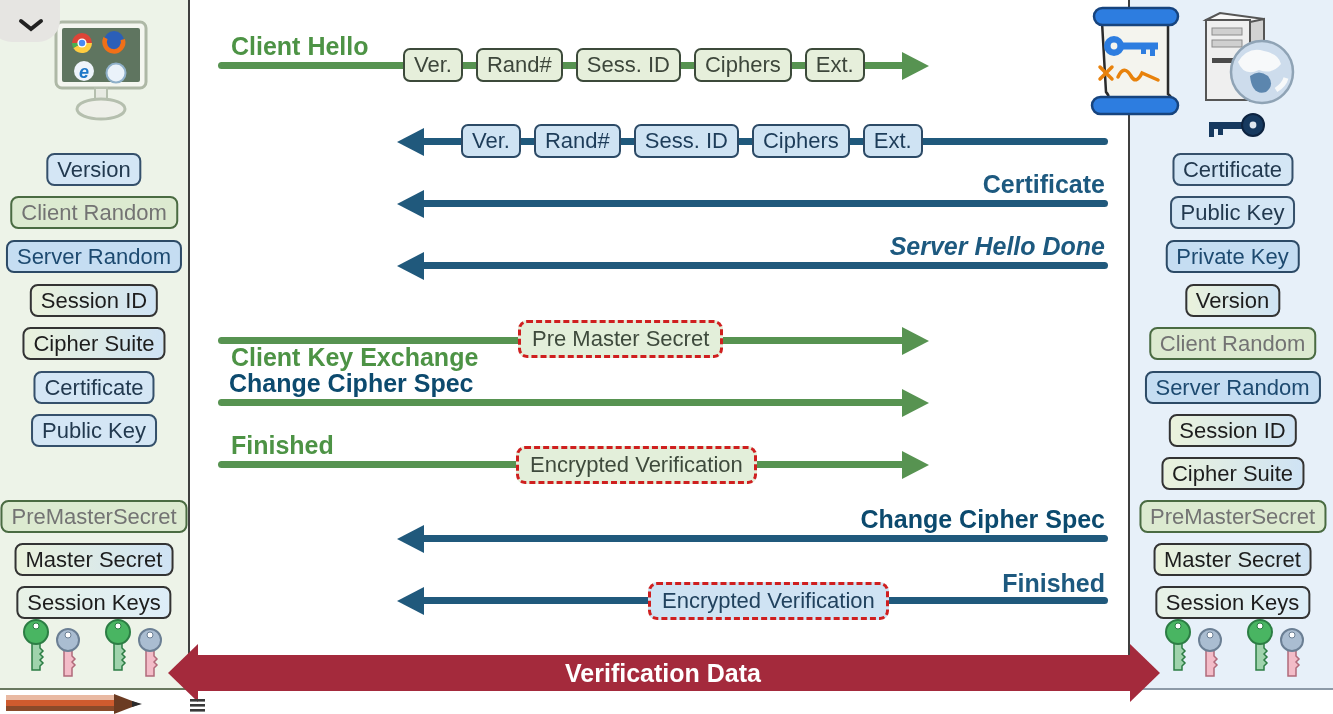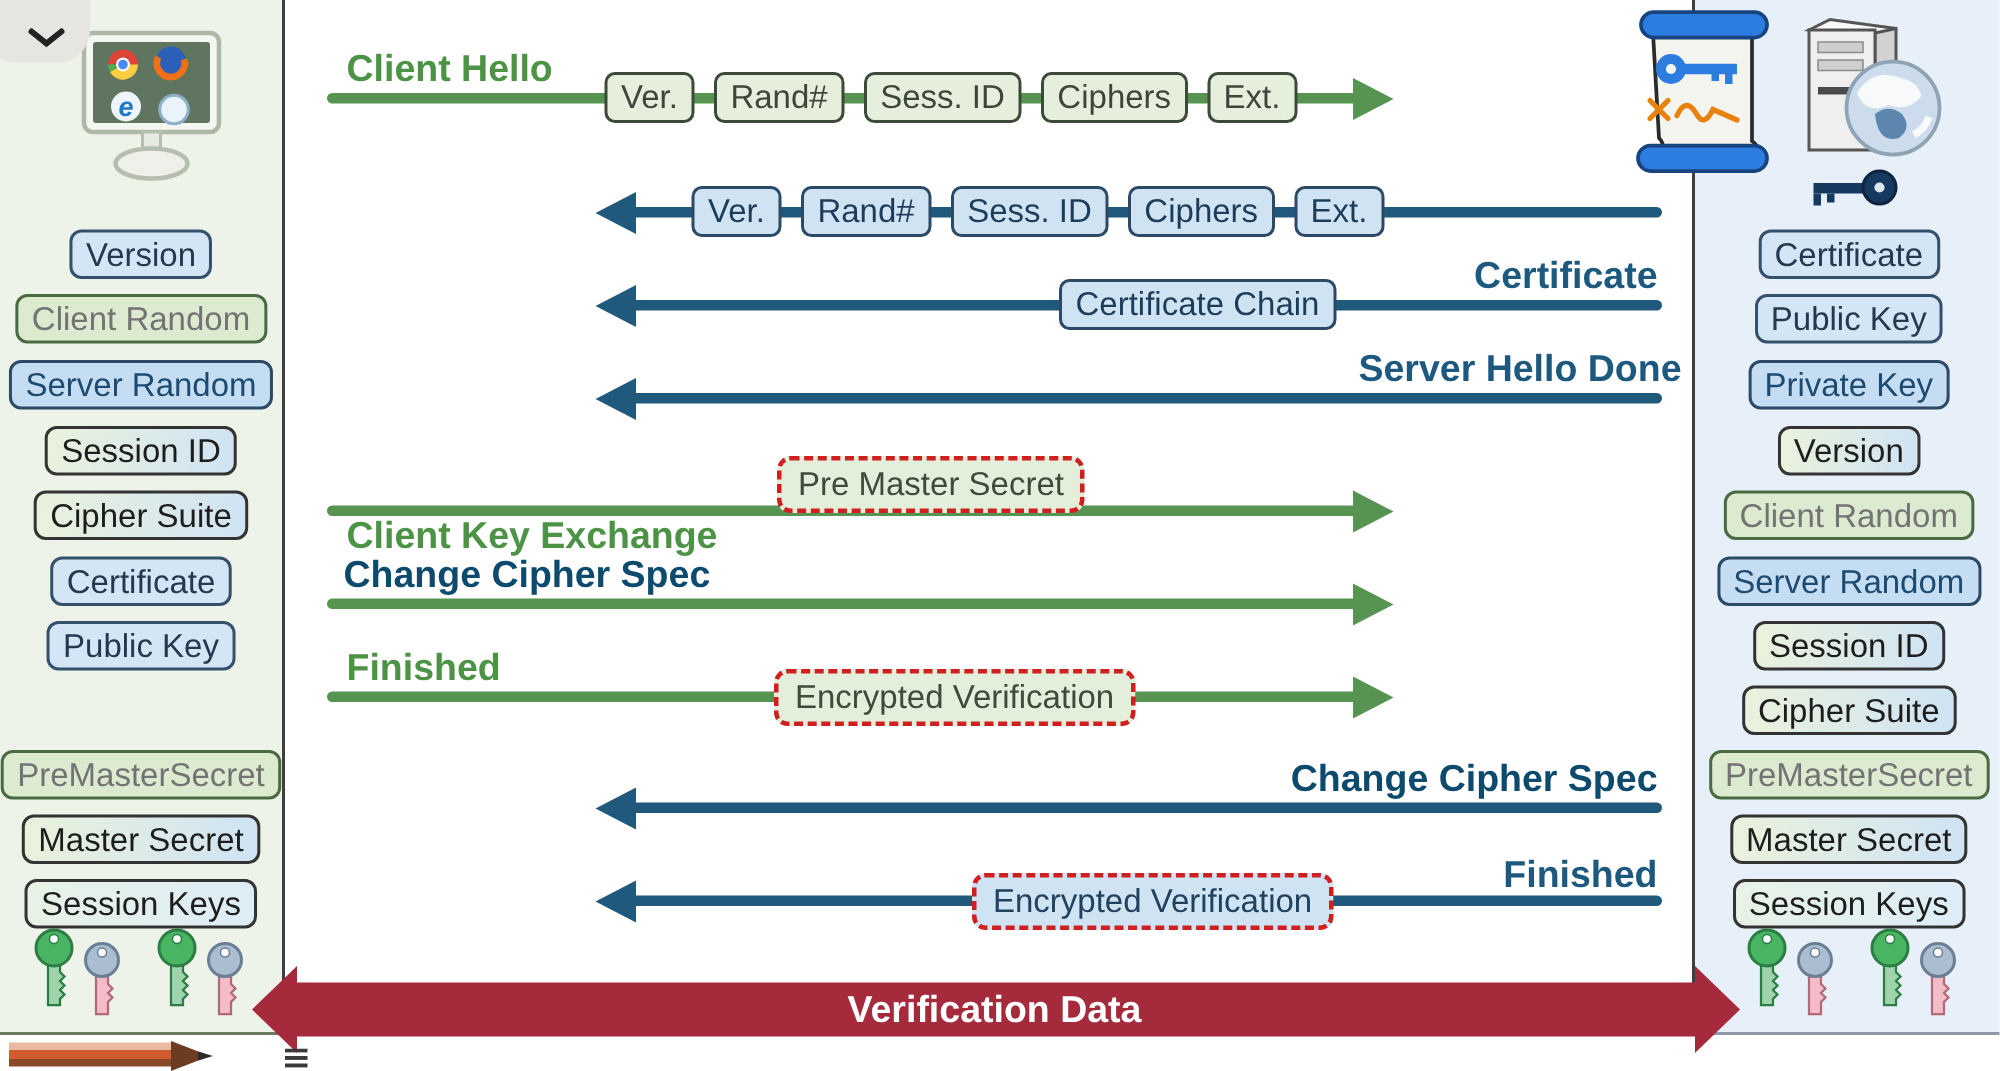--- a/index.html
+++ b/index.html
@@ -212,30 +212,29 @@
     <div class="field f-blue">Ver.</div>
     <div class="field f-blue">Rand#</div>
     <div class="field f-blue">Sess. ID</div>
     <div class="field f-blue">Ciphers</div>
     <div class="field f-blue">Ext.</div>
   </div>
 
   <div class="msg-label lbl-blue lbl-right" style="right:228px;top:170px;">Certificate</div>
   <div class="arrow-line line-blue" style="left:420px;top:200px;width:688px;"></div>
   <div class="head head-left" style="left:397px;top:190px;"></div>
-  <div class="field f-blue" style="position:absolute;left:706px;top:186px;">Certificate Chain</div>
-
-  <div class="msg-label lbl-blue lbl-right" style="right:212px;top:232px;">Server Hello Done</div>
+
+  <div class="msg-label lbl-blue lbl-right" style="right:228px;top:232px;font-style:italic;">Server Hello Done</div>
   <div class="arrow-line line-blue" style="left:420px;top:262px;width:688px;"></div>
   <div class="head head-left" style="left:397px;top:252px;"></div>
 
   <div class="msg-label lbl-green" style="left:231px;top:307px;margin-top:36px;">Client Key Exchange</div>
   <div class="arrow-line line-green" style="left:218px;top:337px;width:690px;"></div>
   <div class="head head-right" style="left:902px;top:327px;"></div>
-  <div class="payload p-green" style="left:518px;top:304px;">Pre Master Secret</div>
+  <div class="payload p-green" style="left:518px;top:320px;">Pre Master Secret</div>
 
   <div class="msg-label lbl-black" style="left:229px;top:369px;">Change Cipher Spec</div>
   <div class="arrow-line line-green" style="left:218px;top:399px;width:690px;"></div>
   <div class="head head-right" style="left:902px;top:389px;"></div>
 
   <div class="msg-label lbl-green" style="left:231px;top:431px;">Finished</div>
   <div class="arrow-line line-green" style="left:218px;top:461px;width:690px;"></div>
   <div class="head head-right" style="left:902px;top:451px;"></div>
   <div class="payload p-green" style="left:516px;top:446px;">Encrypted Verification</div>
 

